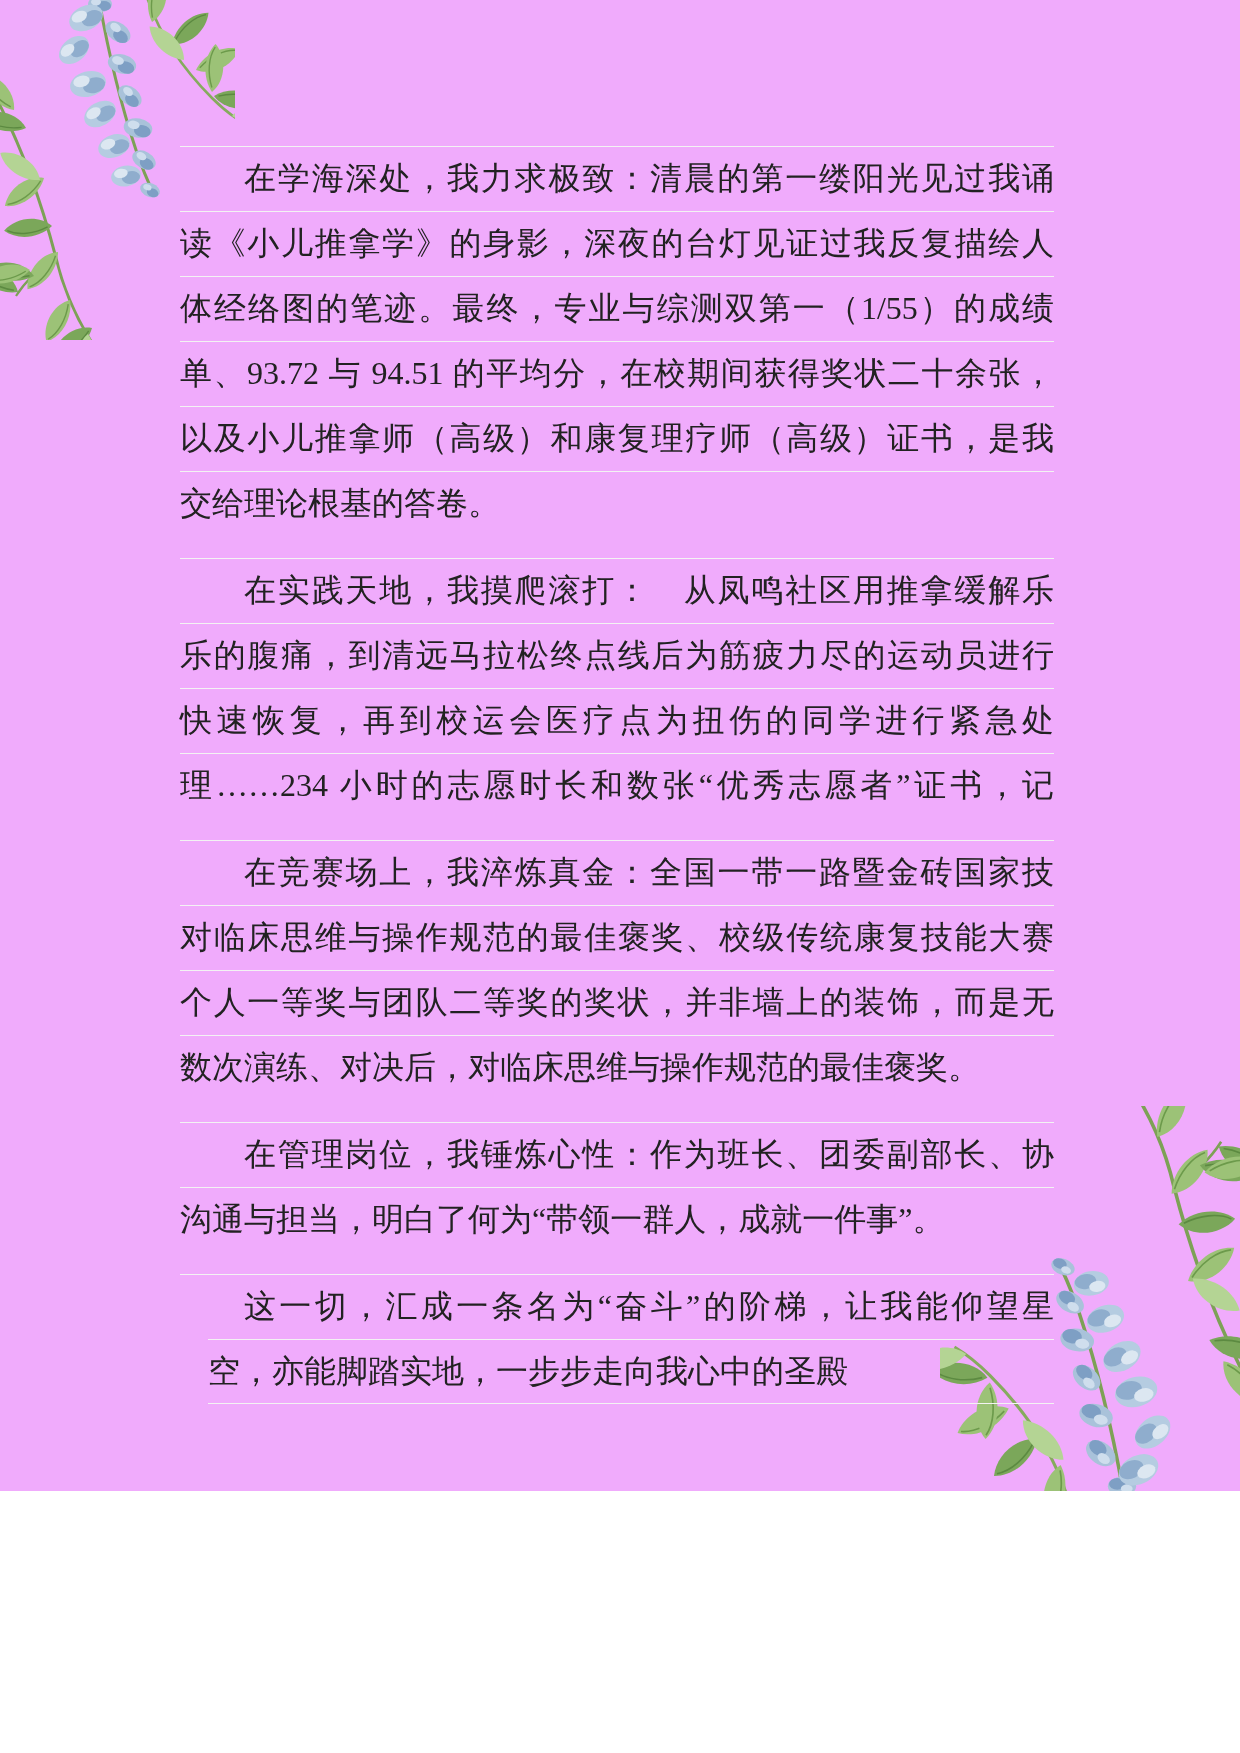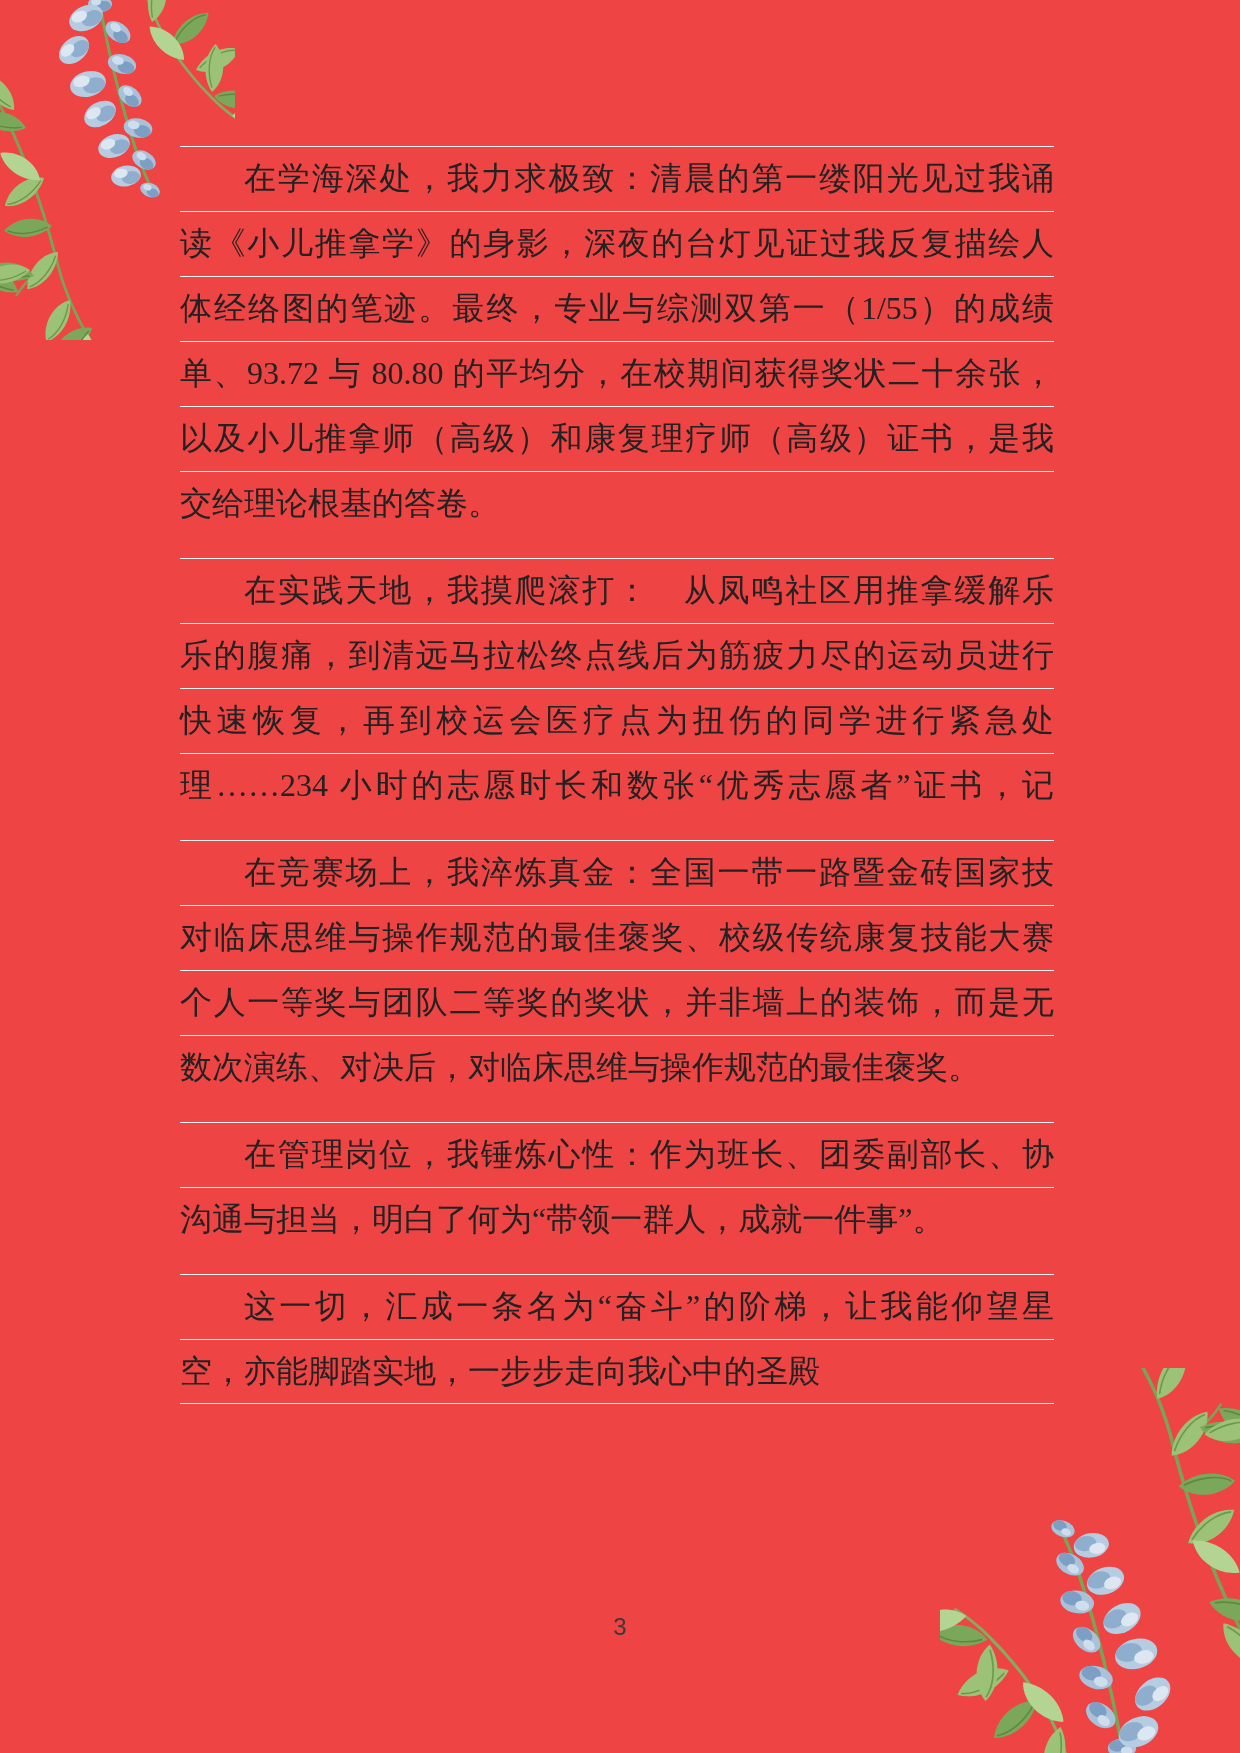--- a/index.html
+++ b/index.html
@@ -1,22 +1,22 @@
 <!DOCTYPE html>
 <html><head>
 <meta charset="utf-8">
 <style>
   * { margin: 0; padding: 0; box-sizing: border-box; }
   html, body { background: #ffffff; }
   .page {
     position: relative;
     width: 1240px;
-    height: 1753px;
+    height: 1491px;
     margin: 0 auto;
-    background: #ef4444;
+    background: #f0abfc;
     overflow: hidden;
     font-family: "Liberation Serif", "DejaVu Serif", serif;
     color: #222222;
   }
   .content {
     position: absolute;
     left: 180px;
     top: 146px;
     width: 874px;
   }
@@ -26,21 +26,21 @@
     display: block;
     height: 65px;
     line-height: 65px;
     font-size: 32px;
     text-align: justify;
     text-align-last: justify;
     box-shadow: inset 0 1px 0 #f3f3f3;
   }
   .line.first { text-indent: 64px; }
   .line.last  { text-align-last: left; }
-  .para:last-child .line.last { box-shadow: inset 0 1px 0 #f3f3f3, inset 0 -1px 0 #f3f3f3; }
+  .para:last-child .line.last { box-shadow: inset 0 1px 0 #f3f3f3, inset 0 -1px 0 #f3f3f3; margin-left: 28px; }
   .page-number {
     position: absolute;
     top: 1612px;
     left: 0;
     width: 100%;
     text-align: center;
     font-size: 24px;
     line-height: 30px;
     color: #3a3a3a;
     font-family: "Liberation Sans", "DejaVu Sans", sans-serif;
@@ -126,21 +126,21 @@
   <svg class="deco br" width="300" height="385" viewBox="0 0 300 385">
     <use href="#floral-art" transform="translate(300 385) rotate(180) scale(1.18)"></use>
   </svg>
 
   <main class="content">
 
     <p class="para">
       <span class="line first">在学海深处，我力求极致：清晨的第一缕阳光见过我诵</span>
       <span class="line">读《小儿推拿学》的身影，深夜的台灯见证过我反复描绘人</span>
       <span class="line">体经络图的笔迹。最终，专业与综测双第一（1/55）的成绩</span>
-      <span class="line">单、93.72 与 80.80 的平均分，在校期间获得奖状二十余张，</span>
+      <span class="line">单、93.72 与 94.51 的平均分，在校期间获得奖状二十余张，</span>
       <span class="line">以及小儿推拿师（高级）和康复理疗师（高级）证书，是我</span>
       <span class="line last">交给理论根基的答卷。</span>
     </p>
 
     <p class="para">
       <span class="line first">在实践天地，我摸爬滚打：　从凤鸣社区用推拿缓解乐</span>
       <span class="line">乐的腹痛，到清远马拉松终点线后为筋疲力尽的运动员进行</span>
       <span class="line">快速恢复，再到校运会医疗点为扭伤的同学进行紧急处</span>
       <span class="line">理……234 小时的志愿时长和数张“优秀志愿者”证书，记</span>
     </p>

